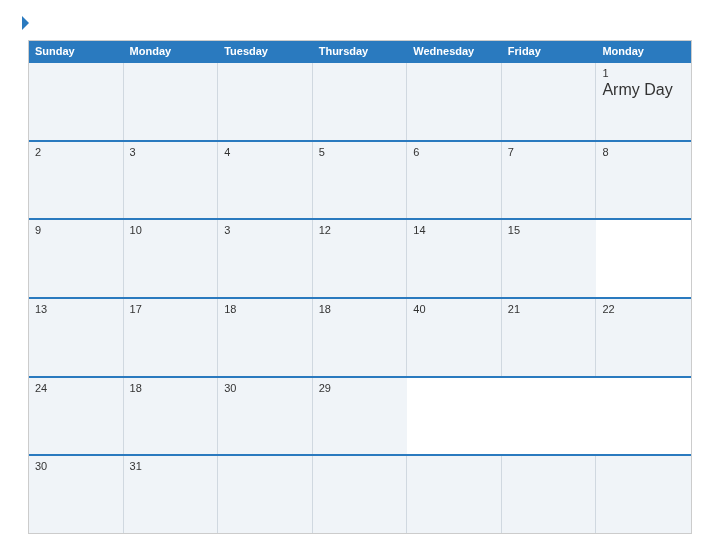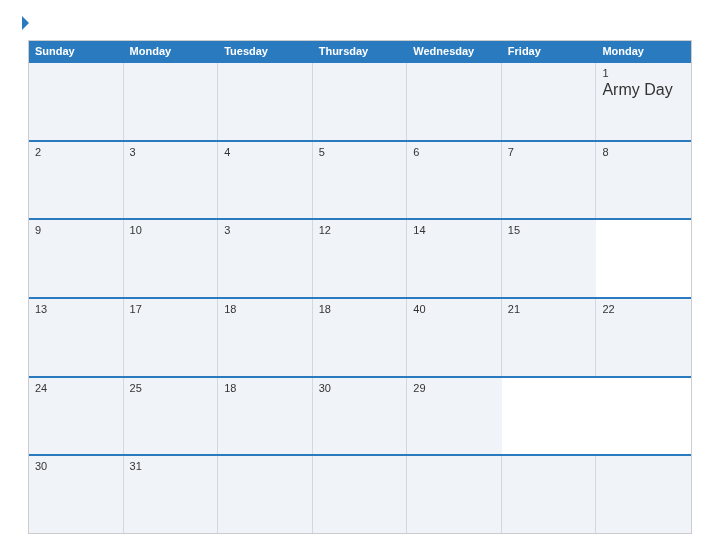--- a/index.html
+++ b/index.html
@@ -226,23 +226,20 @@
           </div>
           <div class="cal-cell">
             <span class="day-number">22</span>
           </div>
         </div>
         <div class="cal-row">
           <div class="cal-cell">
             <span class="day-number">24</span>
           </div>
           <div class="cal-cell">
-            <span class="day-number">25</span>
-          </div>
-          <div class="cal-cell">
             <span class="day-number">18</span>
           </div>
           <div class="cal-cell">
             <span class="day-number">30</span>
           </div>
           <div class="cal-cell">
             <span class="day-number">29</span>
           </div>
         </div>
         <div class="cal-row">

